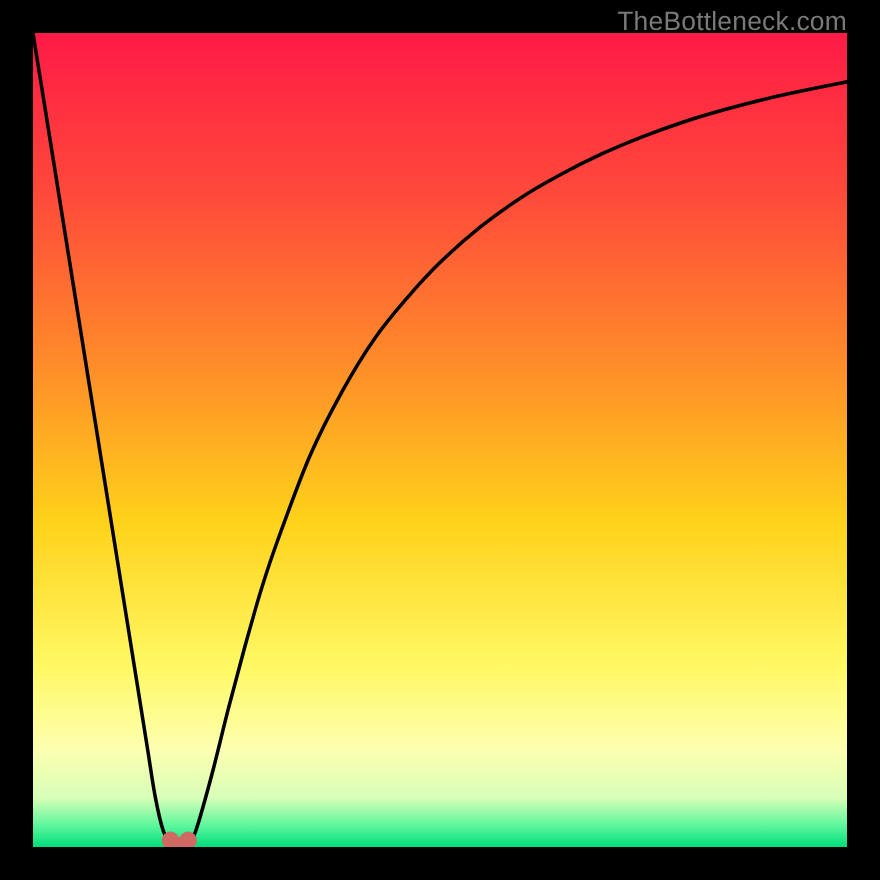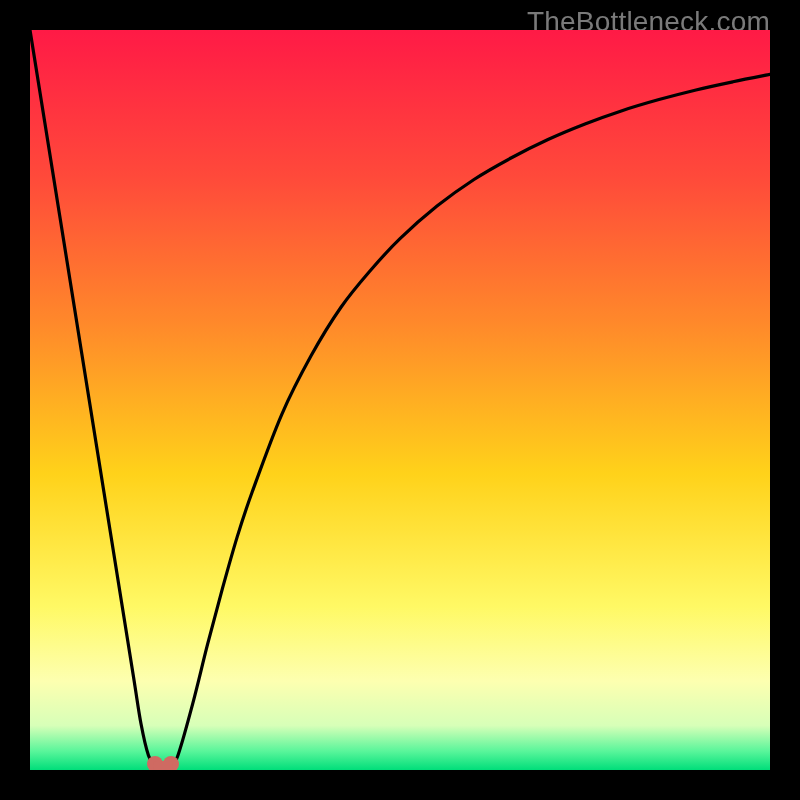--- a/index.html
+++ b/index.html
@@ -37,21 +37,21 @@
     left: 0;
     top: 0;
     width: 100%;
     height: 100%;
   }
   #watermark {
     position: absolute;
     top: 6px;
     right: 30px;
     color: #7a7a7a;
-    font-size: 28px;
+    font-size: 24px;
     font-weight: 500;
     letter-spacing: 0.2px;
     user-select: none;
   }
   #dip-marker {
     position: absolute;
     width: 34px;
     height: 26px;
     pointer-events: none;
   }

